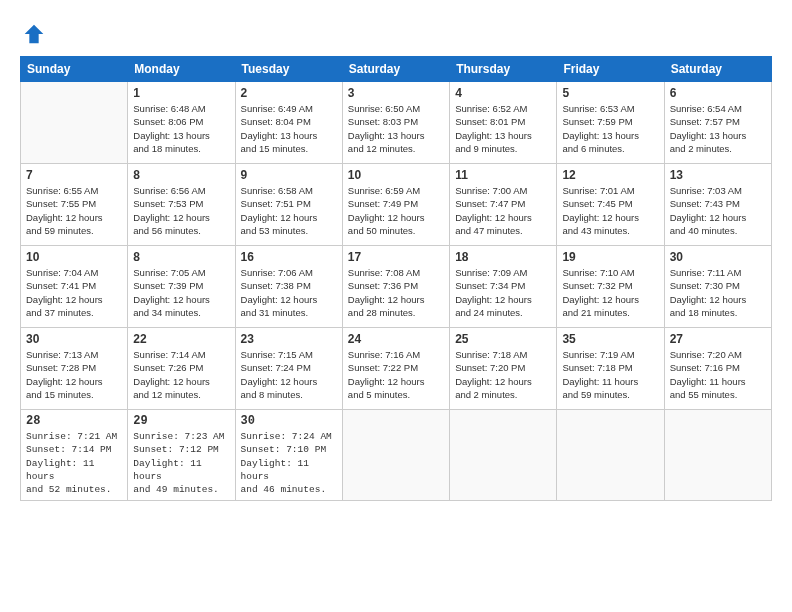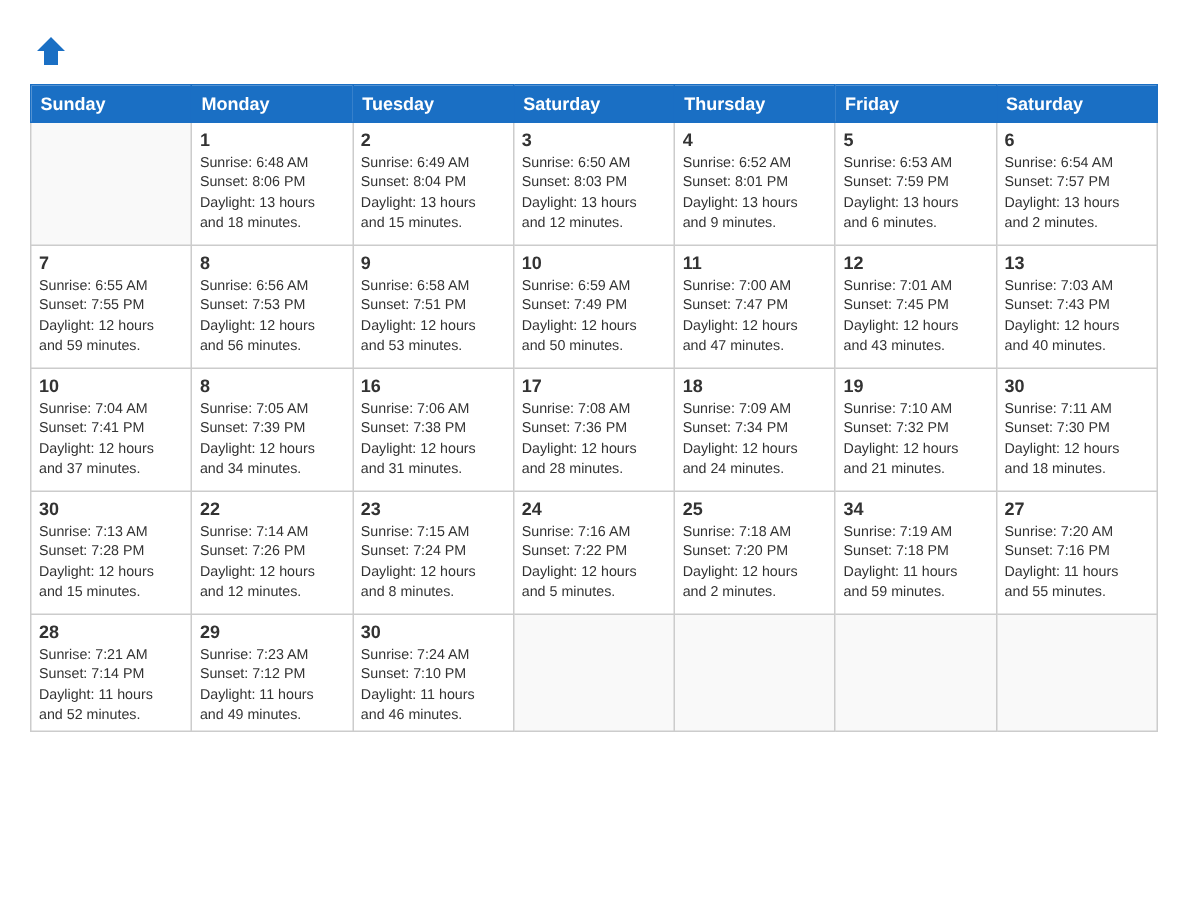--- a/index.html
+++ b/index.html
@@ -89,20 +89,21 @@
       color: #333;
     }
     .empty-cell {
       background: #f9f9f9;
     }
     .week-row td {
       height: 82px;
     }
     .last-row td {
       height: 72px;
+      font-family: Liberation Mono, monospace;
     }
   </style>
 </head>
 <body>
 
 <div class="page">
   <div class="header">
     <div class="logo">
       <svg class="logo-icon" viewBox="0 0 30 30">
         <path d="M15 5 L25 15 L20 15 L20 25 L10 25 L10 15 L5 15 Z" fill="#1a6fc4"></path>
@@ -234,21 +235,21 @@
           </td>
           <td>
             <span class="day-number">24</span>
             <div class="day-info">Sunrise: 7:16 AM<br>Sunset: 7:22 PM<br>Daylight: 12 hours<br>and 5 minutes.</div>
           </td>
           <td>
             <span class="day-number">25</span>
             <div class="day-info">Sunrise: 7:18 AM<br>Sunset: 7:20 PM<br>Daylight: 12 hours<br>and 2 minutes.</div>
           </td>
           <td>
-            <span class="day-number">34</span>
+            <span class="day-number">35</span>
             <div class="day-info">Sunrise: 7:19 AM<br>Sunset: 7:18 PM<br>Daylight: 11 hours<br>and 59 minutes.</div>
           </td>
           <td>
             <span class="day-number">27</span>
             <div class="day-info">Sunrise: 7:20 AM<br>Sunset: 7:16 PM<br>Daylight: 11 hours<br>and 55 minutes.</div>
           </td>
         </tr>
         <tr class="last-row">
           <td>
             <span class="day-number">28</span>

